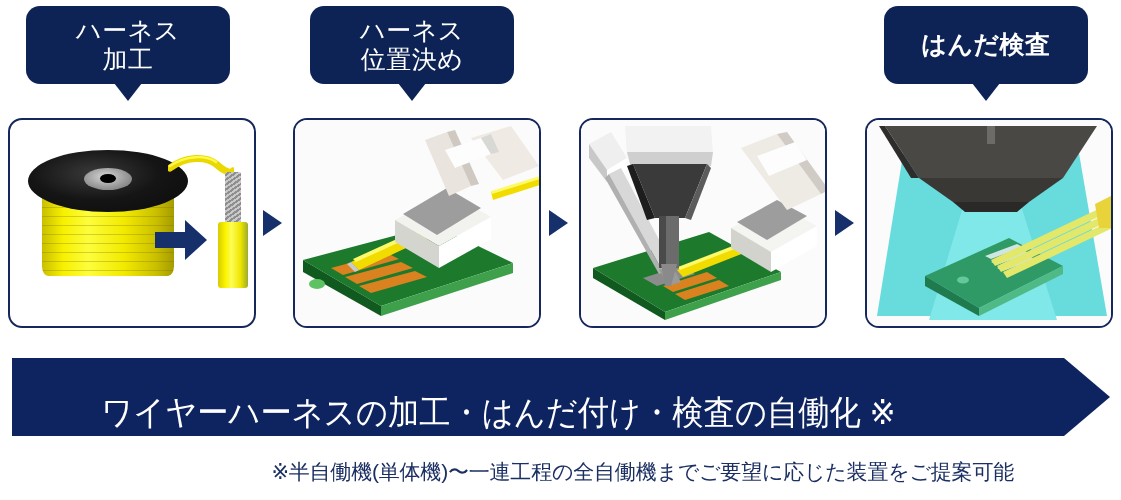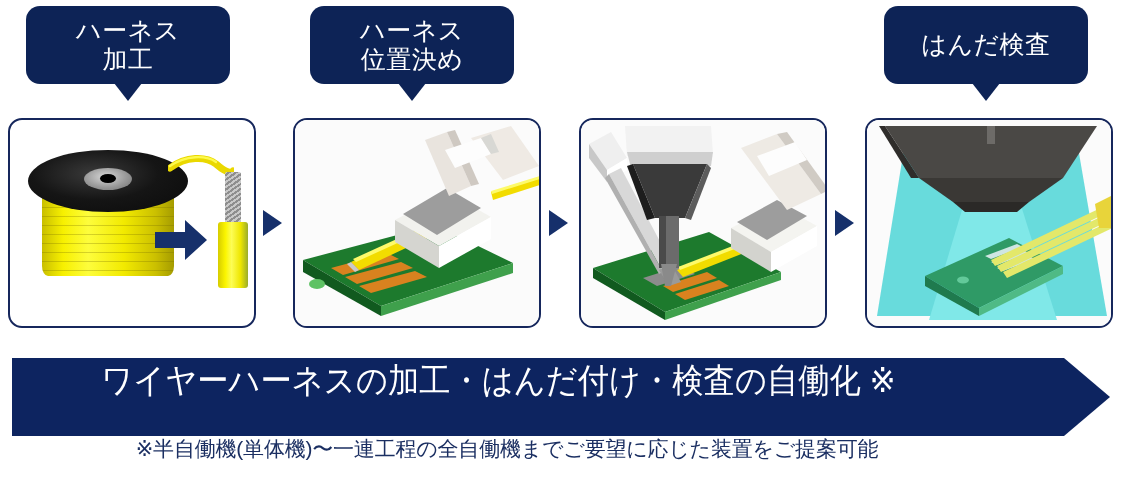--- a/index.html
+++ b/index.html
@@ -54,21 +54,21 @@
     border-top: 13px solid transparent;
     border-bottom: 13px solid transparent;
     border-left: 19px solid #16306b;
   }
 
   
   .banner {
     position: absolute;
     background: #0d2460;
     display: flex;
-    align-items: flex-start;
+    align-items: flex-end;
     clip-path: polygon(0 0, calc(100% - 46px) 0, 100% 50%, calc(100% - 46px) 100%, 0 100%);
   }
   .banner-text {
     color: #ffffff;
     font-size: 34px;
     font-weight: 400;
     letter-spacing: 0px;
     padding-left: 97px;
     white-space: nowrap;
     transform: scaleX(.92);
@@ -145,21 +145,21 @@
     <span class="tail" style="left:88px;"></span>
   </div>
 
   <div class="callout" style="left:310px; top:6px; width:204px; height:78px;">
     <span class="cl-line">ハーネス</span>
     <span class="cl-line">位置決め</span>
     <span class="tail" style="left:88px;"></span>
   </div>
 
 
-  <div class="callout" style="left:884px; top:6px; width:204px; height:78px;">
+  <div class="callout" style="left:884px; top:6px; width:204px; height:78px;font-weight:bold;">
     <span class="cl-line">はんだ検査</span>
     <span class="tail" style="left:88px;"></span>
   </div>
 
   <div class="panel" style="left:8px; top:118px; width:248px; height:210px;">
     <div class="canvas">
 
       <div class="spool">
         <div class="bottom-disc"></div>
         <div class="body"></div>
@@ -326,15 +326,15 @@
           <polygon points="228,84 248,74 248,108 232,108" fill="#e8d43a"></polygon>
         </g>
       </svg>
     </div>
   </div>
 
   <div class="banner" style="left:12px; top:358px; width:1098px; height:78px;">
     <span class="banner-text">ワイヤーハーネスの加工・はんだ付け・検査の自働化 ※</span>
   </div>
 
-  <div class="footnote" style="top:435px;">※半自働機(単体機)〜一連工程の全自働機までご要望に応じた装置をご提案可能</div>
+  <div class="footnote" style="top:458px;text-align:right;">※半自働機(単体機)〜一連工程の全自働機までご要望に応じた装置をご提案可能</div>
 
 </div>
 
 </body></html>

